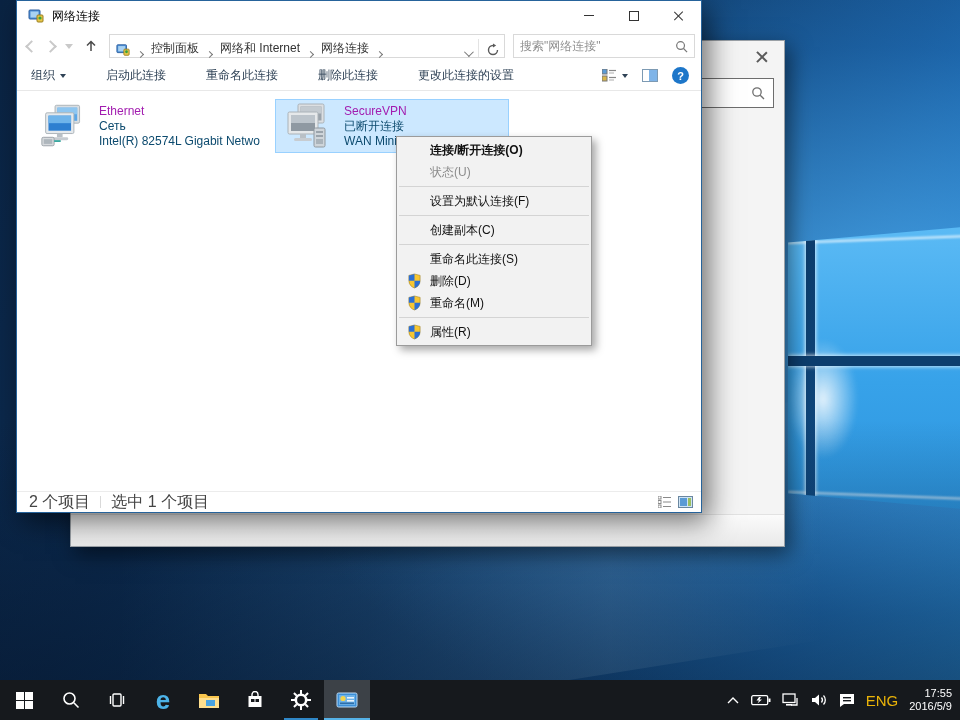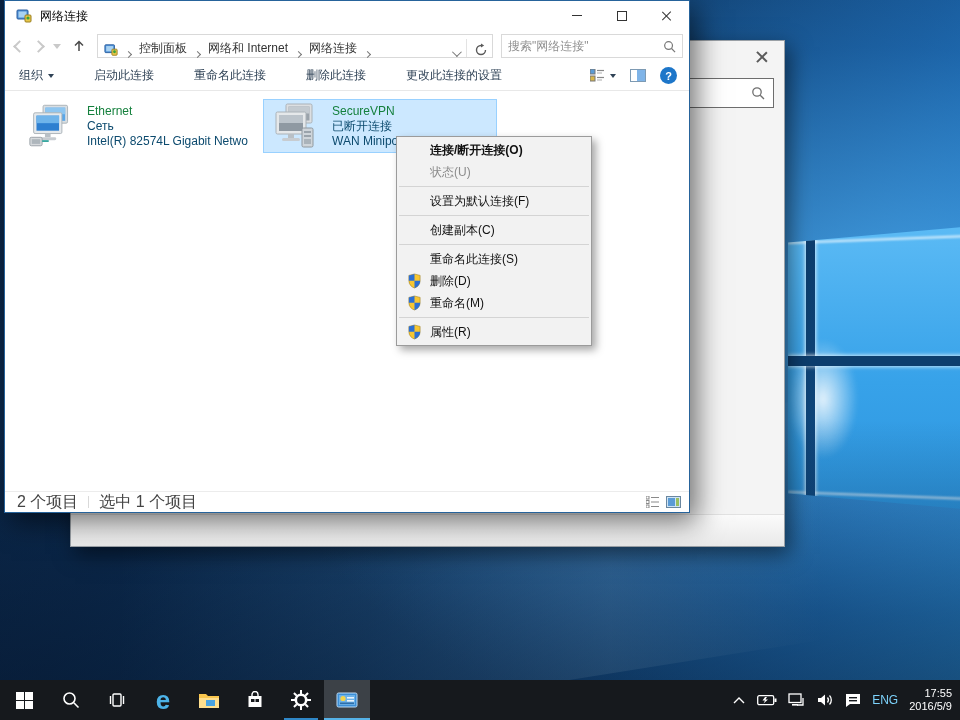--- a/index.html
+++ b/index.html
@@ -35,21 +35,21 @@
     background:#f4f4f4; border:1px solid #9aa0a6; box-shadow:5px 7px 20px rgba(0,0,0,.5); }
   .bgw-close { position:absolute; right:14px; top:8px; width:16px; height:16px; }
   .bgw-close::before,.bgw-close::after { content:""; position:absolute; left:7px; top:1px; width:1.5px; height:14px; background:#5a5a5a; }
   .bgw-close::before { transform:rotate(45deg); } .bgw-close::after { transform:rotate(-45deg); }
   .bgw-search { position:absolute; right:10px; top:37px; width:130px; height:30px; background:#fff; border:1px solid #6d6d6d; }
   .bgw-search .mag { position:absolute; right:8px; top:7px; }
   .bgw-bottom { position:absolute; left:0; right:0; bottom:0; height:32px;
     background:linear-gradient(#fbfbfb,#e9e9e9); border-top:1px solid #e2e2e2; }
 
   
-  .window { position:absolute; left:4px; top:0; width:686px; height:513px; z-index:2;
+  .window { position:absolute; left:16px; top:0; width:686px; height:513px; z-index:2;
     background:#fff; border:1px solid #26639b; box-shadow:7px 9px 26px rgba(0,0,0,.55); }
   .titlebar { height:30px; display:flex; align-items:center; padding-left:11px; background:#fff; }
   .titlebar .title { margin-left:8px; font-size:12px; color:#000; }
   .caption { margin-left:auto; display:flex; height:30px; }
   .cap-btn { width:45px; height:29px; display:flex; align-items:center; justify-content:center; }
   .ic-min { width:10px; height:1px; background:#333; }
   .ic-max { width:10px; height:10px; border:1px solid #333; }
   .ic-close { position:relative; width:12px; height:12px; }
   .ic-close::before,.ic-close::after { content:""; position:absolute; left:5.5px; top:0; width:1.2px; height:12px; background:#333; }
   .ic-close::before { transform:rotate(45deg); } .ic-close::after { transform:rotate(-45deg); }
@@ -79,21 +79,21 @@
   .help-circle { width:17px; height:17px; border-radius:50%; background:#1d76c9; color:#fff; font-size:11px; font-weight:bold;
     display:flex; align-items:center; justify-content:center; }
   .preview-ic { width:16px; height:13px; border:1px solid #7d9ab3; background:linear-gradient(90deg,#fff 45%,#7fb4e8 45%); }
 
   
   .content { position:relative; height:400px; background:#fff; }
   .tile { position:absolute; top:8px; height:54px; display:flex; align-items:center; padding:3px 6px; border:1px solid transparent; }
   .tile.eth { left:16px; width:234px; }
   .tile.vpn { left:258px; width:234px; background:#cce8ff; border-color:#99d1ff; }
   .tile .txt { margin-left:10px; font-size:12px; line-height:15px; overflow:hidden; white-space:nowrap; }
-  .tile .t-name { color:#15803d; }
+  .tile .t-name { color:#a21caf; }
   .tile .t-sub { color:#0c4a6e; }
 
   
   .statusbar { height:21px; border-top:1px solid #ececec; display:flex; align-items:center; font-size:16px; color:#444; padding:0 8px 0 12px; }
   .sb-div { width:1px; height:12px; background:#d9d9d9; margin:0 10px; }
   .sb-right { margin-left:auto; display:flex; gap:6px; align-items:center; }
 
   
   .ctx { position:absolute; left:396px; top:136px; width:196px; z-index:5; background:#f2f2f2;
     border:1px solid #9b9b9b; box-shadow:4px 4px 8px rgba(0,0,0,.35); padding:2px 0; }
@@ -105,21 +105,21 @@
 
   
   .taskbar { position:absolute; left:0; top:680px; width:960px; height:40px; z-index:10;
     background:#16191d; display:flex; align-items:stretch; }
   .tb-btn { width:46px; display:flex; align-items:center; justify-content:center; position:relative; }
   .tb-btn.open::after { content:""; position:absolute; left:6px; right:6px; bottom:0; height:2px; background:#2f87c7; }
   .tb-btn.active { background:#3c4147; }
   .tb-btn.active::after { content:""; position:absolute; left:0; right:0; bottom:0; height:2px; background:#55b2e8; }
   .edge-e { font-size:26px; font-weight:bold; color:#4cb3e8; line-height:26px; }
   .tray { margin-left:auto; display:flex; align-items:center; gap:11px; padding-right:8px; }
-  .tray-txt { color:#7dd3fc; font-size:12px; }
+  .tray-txt { color:#eab308; font-size:15px; }
   .clock { color:#fff; font-size:11px; line-height:13px; text-align:right; }
 </style>
 </head>
 <body>
 
 <div class="wallpaper">
   <div class="wp-beam"></div>
   <div class="win-logo">
     <div class="glow"></div>
     <div class="shine-top"></div>

